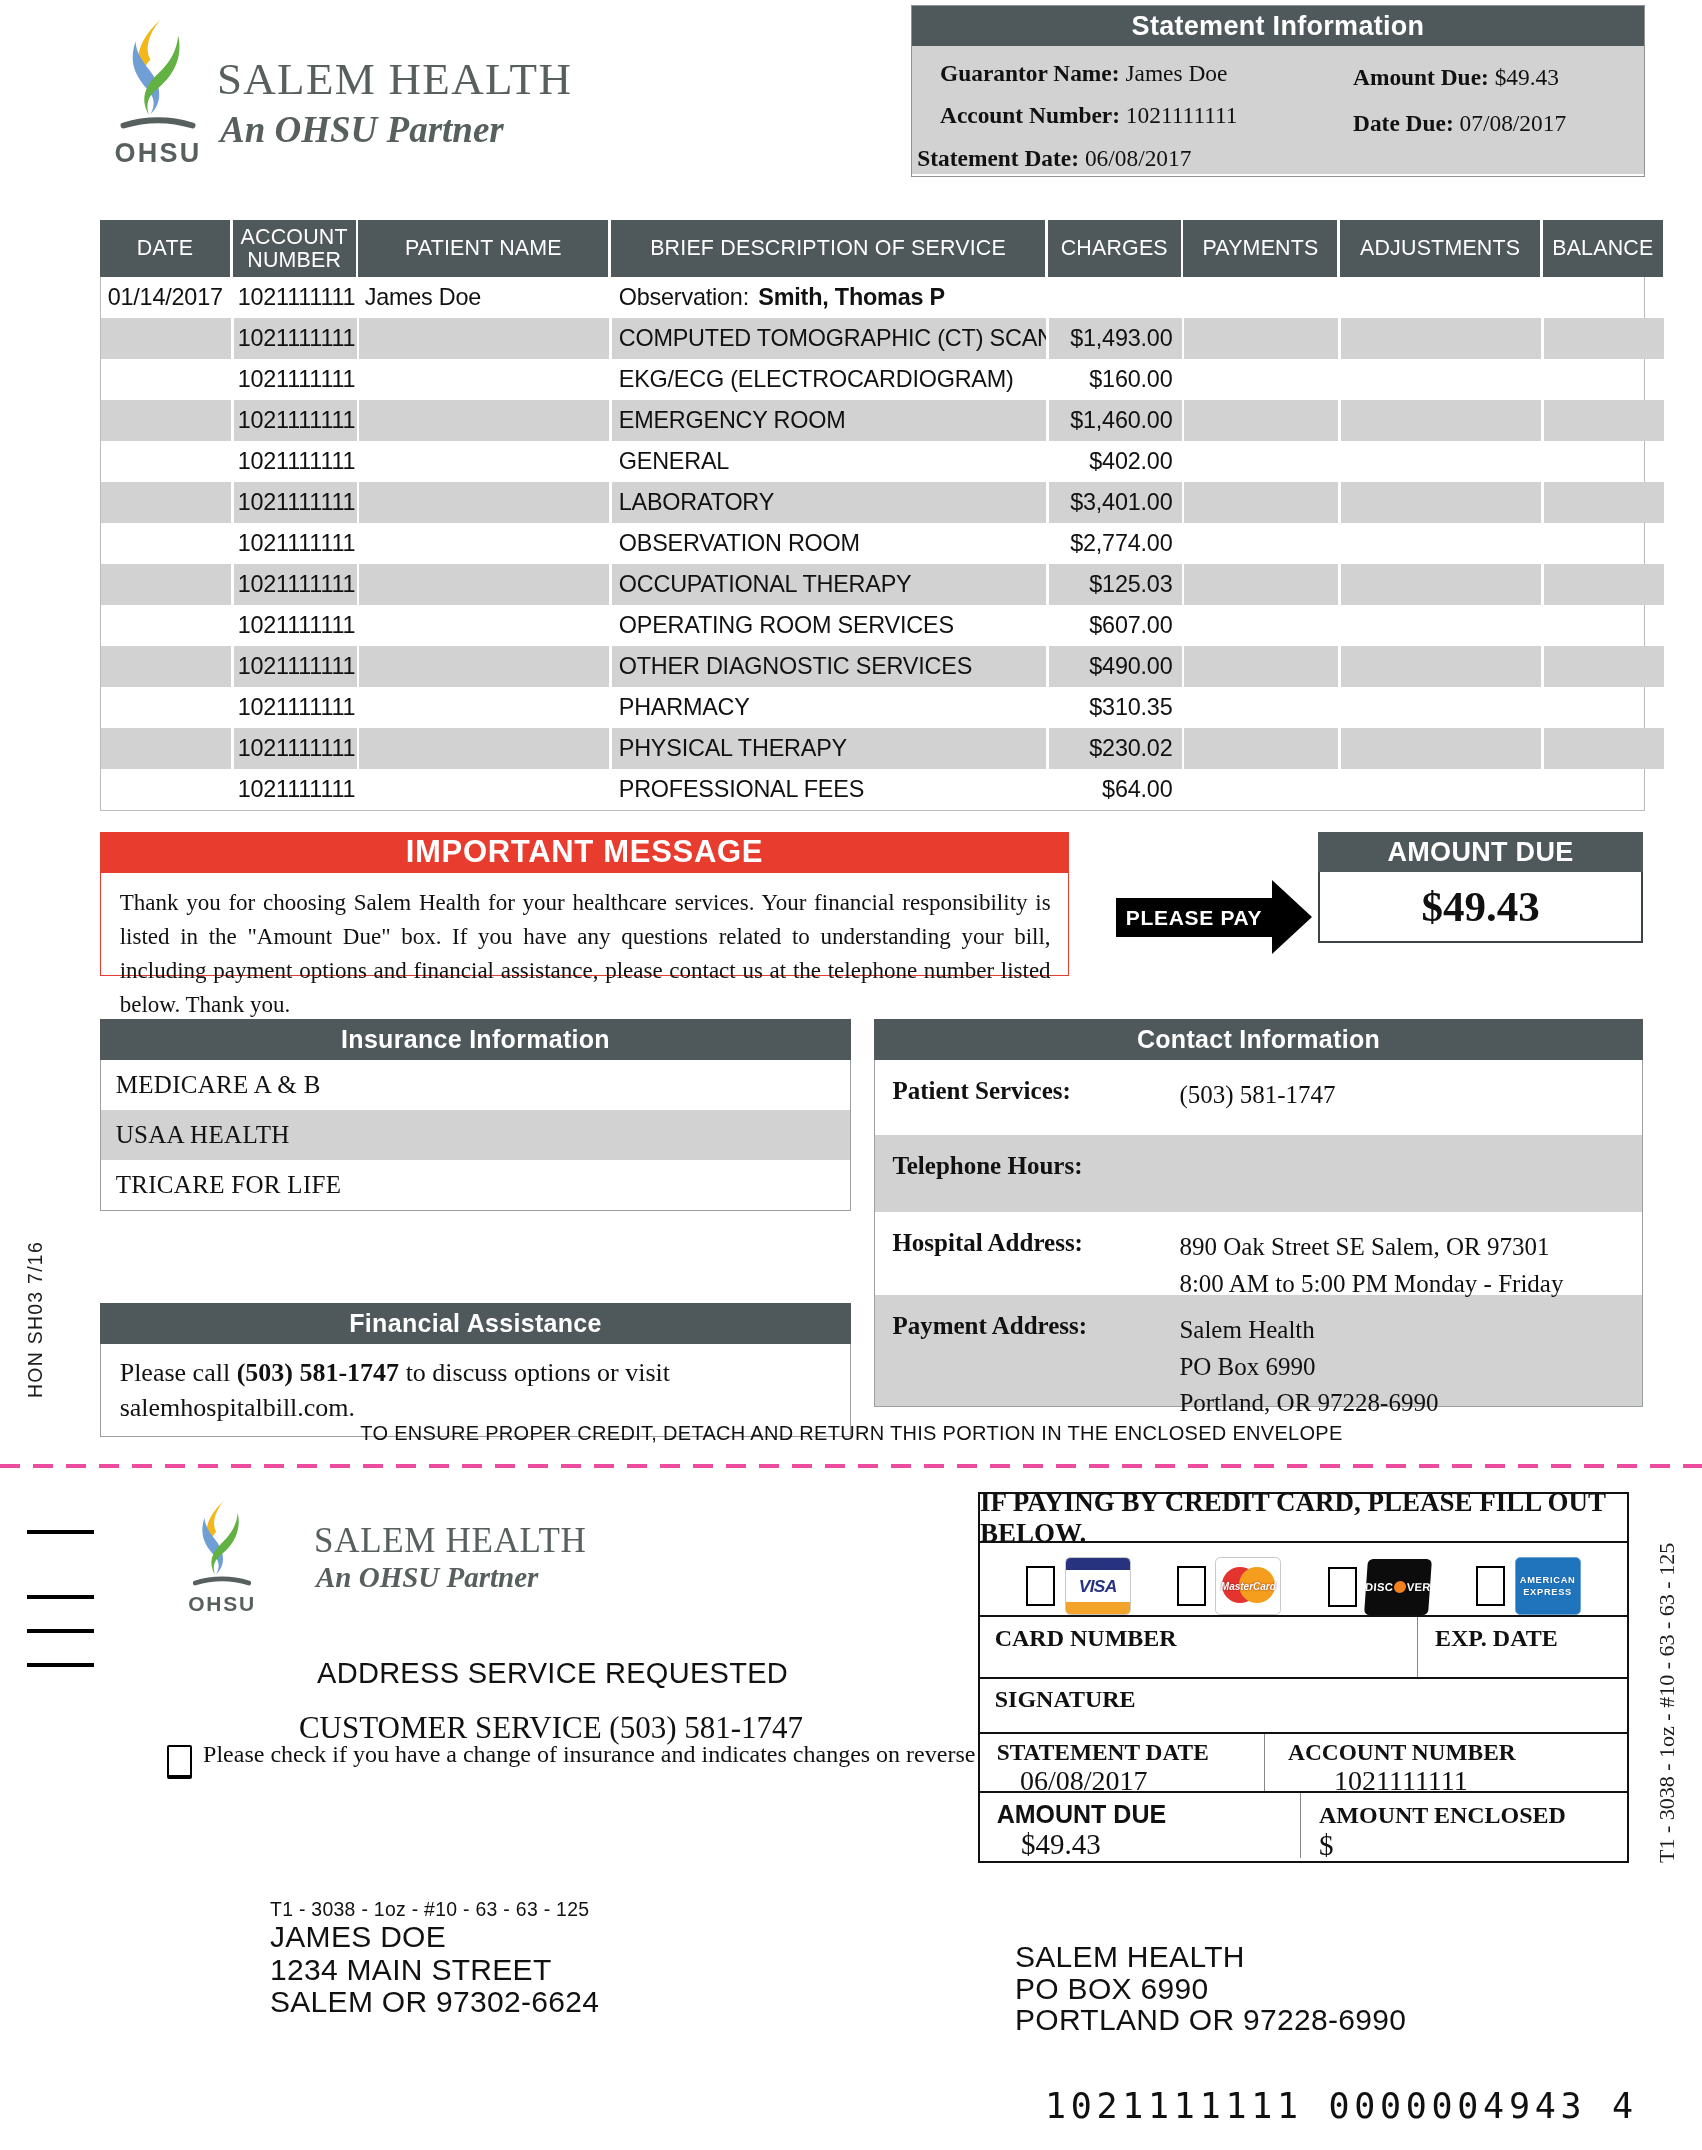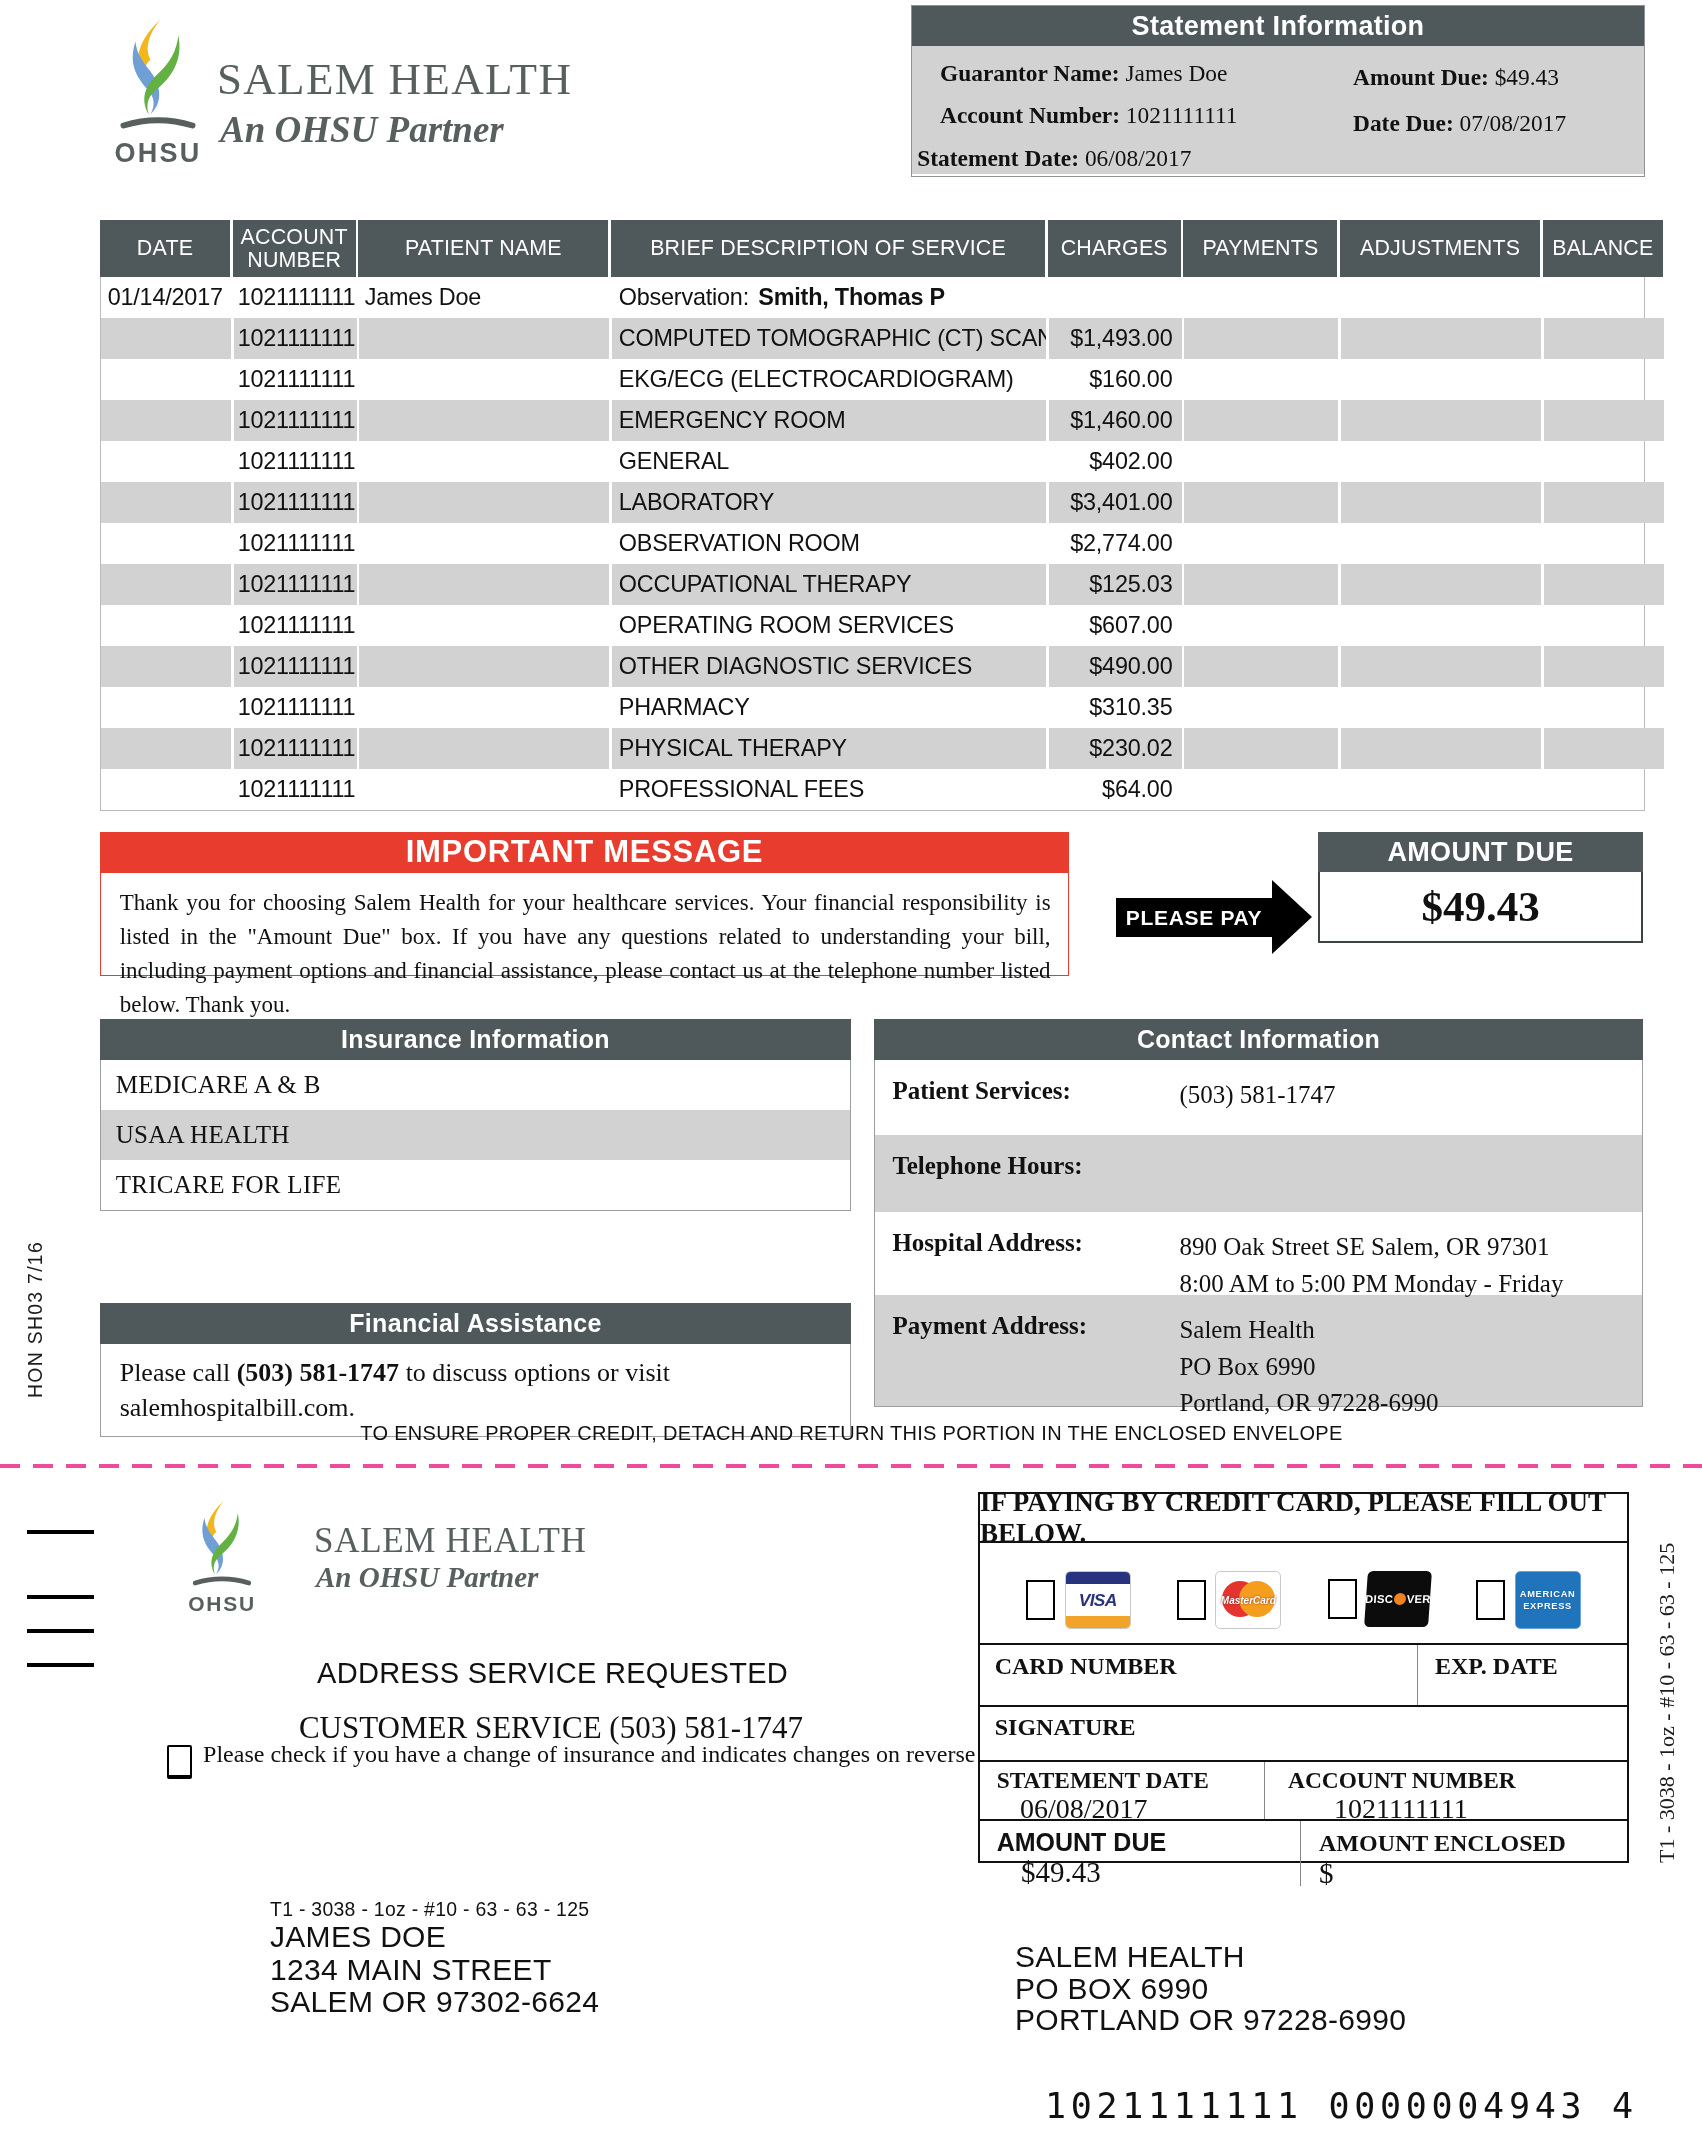--- a/index.html
+++ b/index.html
@@ -109,21 +109,21 @@
   #recipient{left:270px;top:1921px;font-size:30px;line-height:1.09;letter-spacing:0.3px;}
   #payee{left:1015px;top:1941px;font-size:30px;line-height:1.05;letter-spacing:0.3px;}
   #ocr-line{left:1045px;top:2086px;font-family:"DejaVu Sans Mono",monospace;font-size:35px;letter-spacing:4.7px;}
 
   
   #cc-box{left:978px;top:1492px;width:647px;height:367px;border:2px solid #111;background:#fff;}
   .cc-row{position:relative;border-bottom:2.7px solid #111;}
   .cc-row:last-child{border-bottom:none;}
   #cc-title{height:47px;display:flex;align-items:center;justify-content:center;
             font-family:"Liberation Serif",serif;font-weight:bold;font-size:27px;}
-  #cc-cards{height:72px;display:flex;align-items:flex-start;justify-content:space-evenly;margin-top:28px;}
+  #cc-cards{height:72px;display:flex;align-items:flex-end;justify-content:space-evenly;}
   .card-group{display:flex;align-items:center;}
   .card-check{width:25px;height:36px;border:2px solid #000;margin-right:9.3px;background:#fff;}
   .card-logo{width:64px;height:56px;border-radius:5.3px;position:relative;overflow:hidden;
              display:flex;align-items:center;justify-content:center;}
   .visa{background:#fff;border:0.7px solid #c9c9c9;}
   .visa .stripe-t{position:absolute;top:0;left:0;right:0;height:12px;background:#28337f;}
   .visa .stripe-b{position:absolute;bottom:0;left:0;right:0;height:12px;background:#f2a32a;}
   .visa .t{font-style:italic;font-weight:bold;font-size:17.4px;color:#28337f;letter-spacing:-0.7px;}
   .mc{background:#fff;border:0.7px solid #c9c9c9;}
   .mc .circ-r{position:absolute;left:5.3px;top:9.3px;width:36px;height:36px;border-radius:50%;background:#e3342f;}

